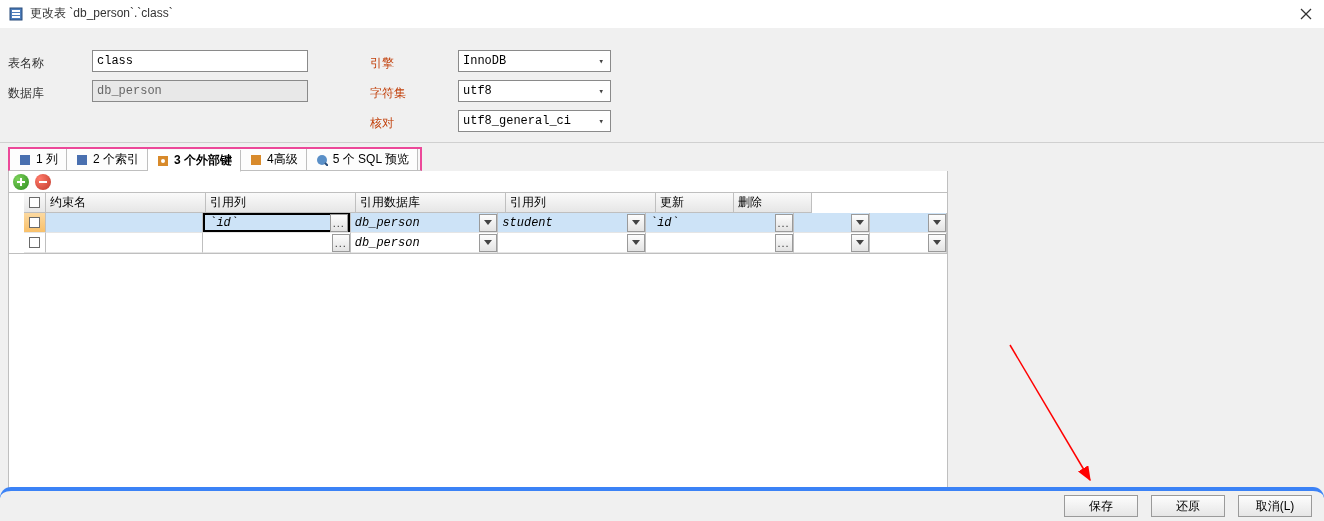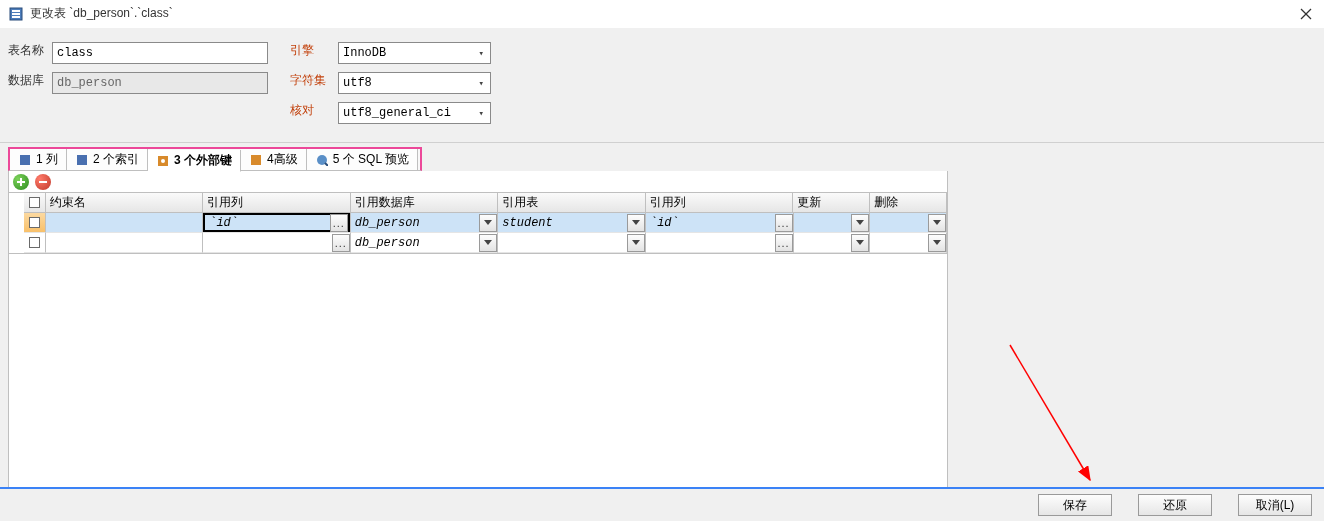--- a/index.html
+++ b/index.html
@@ -33,22 +33,23 @@
     display: flex; align-items: center; justify-content: center;
     font-size: 14px;
     cursor: pointer;
   }
   .form-area {
     background: #f0f0f0;
     padding: 14px 8px 10px 8px;
   }
   .form-row {
     display: flex;
-    align-items: flex-start;
+    align-items: flex-end;
     height: 30px;
+    gap: 40px;
   }
   .form-row .lbl1 { width: 44px; color: #333; }
   .form-row .fld1 {
     width: 216px;
     margin-right: 22px;
   }
   .form-row .lbl2 { width: 48px; color: #c2410c; }
   .form-row .fld2 { width: 153px; }
   input.text, .selectbox {
     height: 22px;
@@ -192,26 +193,27 @@
     position:absolute;
     left:0; top:0;
     width:1324px; height:521px;
     pointer-events:none;
   }
   .bottombar {
     position:absolute;
     left:0; right:0; bottom:0;
     height:34px;
     background:#f0f0f0;
-    border-top:2px solid #3b82f6;
+    border-top:4px solid #3b82f6;
     display:flex;
     justify-content:flex-end;
     align-items:center;
     padding-right:12px;
-    gap:26px;
+    gap:13px;
+    border-radius:11px;
   }
   .btn {
     min-width:74px; height:22px;
     border:1px solid #9a9a9a;
     background:linear-gradient(#fdfdfd,#e6e6e6);
     display:flex; align-items:center; justify-content:center;
     font-size:12px;
     cursor:pointer;
     padding:0 8px;
   }
@@ -336,21 +338,20 @@
   </div>
 
   <div class="grid">
     <div class="grid-row grid-header">
       <div class="cell chk">
           <div class="chkbox"></div>
         </div>
       <div class="cell constraint">约束名</div>
       <div class="cell refcol" style="padding:0 4px">引用列</div>
       <div class="cell refdb" style="padding:0 4px">引用数据库</div>
-      <div class="cell reftab" style="padding:0 4px">引用表</div>
       <div class="cell refcol2" style="padding:0 4px">引用列</div>
       <div class="cell onupd" style="padding:0 4px">更新</div>
       <div class="cell ondel" style="padding:0 4px">删除</div>
     </div>
 
     <div class="grid-body">
       <div class="grid-row sel">
         <div class="cell chk">
             <div class="chkbox"></div>
           </div>

